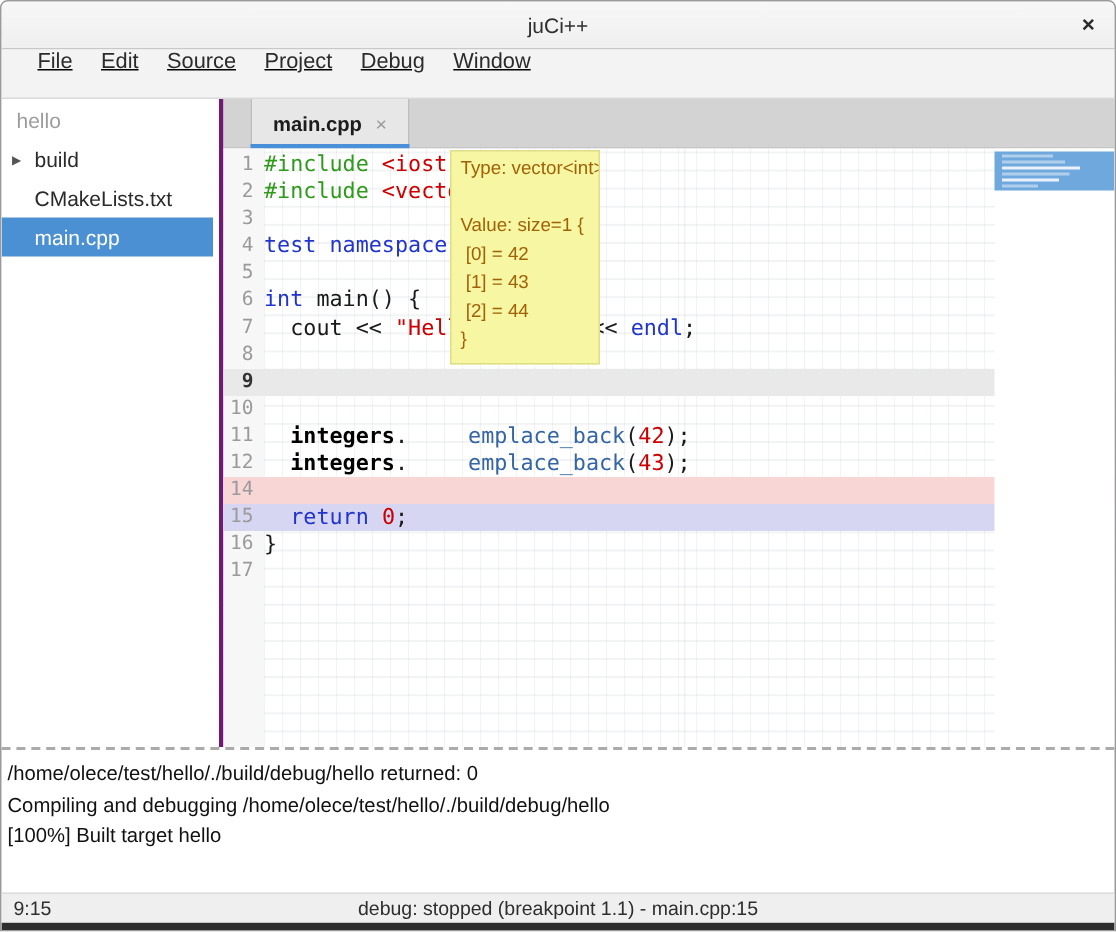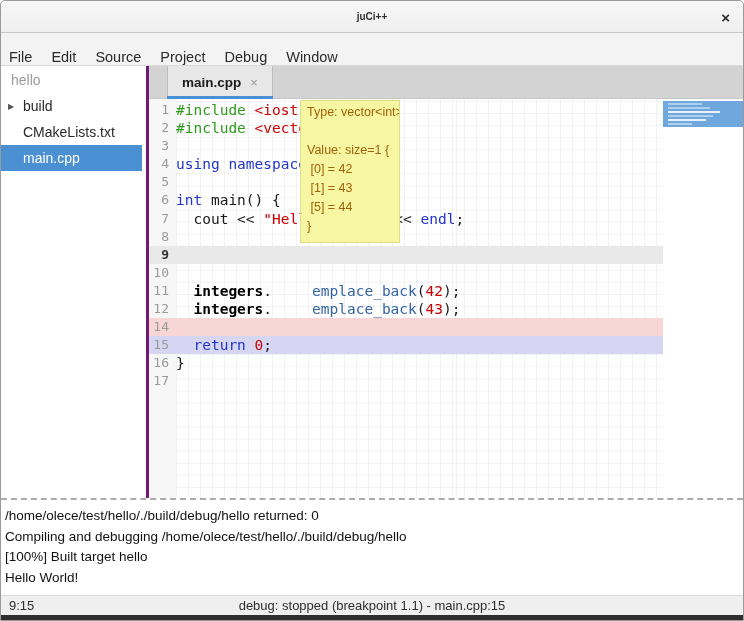--- a/index.html
+++ b/index.html
@@ -8,29 +8,29 @@
     width:744px; height:621px; position:relative; overflow:hidden;
     font-family:"Liberation Sans", sans-serif; background:#fff;
     border:1px solid #9a9a9a; border-radius:5px 5px 0 0;
   }
   
   .titlebar {
     height:32px; background:linear-gradient(#f7f7f7,#efefef);
     border-bottom:1px solid #c8c8c8; border-radius:5px 5px 0 0;
     display:flex; align-items:center; justify-content:center; position:relative;
   }
-  .title { font-weight:bold; font-size:10px; color:#2f2f2f; }
+  .title { font-weight:normal; font-size:14px; color:#2f2f2f; }
   .close {
     position:absolute; right:13px; top:50%; transform:translateY(-50%);
     font-size:15px; font-weight:bold; color:#2b2b2b; cursor:default;
   }
   
   .menubar {
     height:33px; background:#f3f3f3; border-bottom:1px solid #dadada;
-    display:flex; align-items:flex-end; padding-left:8px;
+    display:flex; align-items:flex-start; padding-left:24px;text-decoration:underline;
   }
   .menu-item { margin-right:19px; font-size:14.5px; color:#2b2b2b; }
   
   .main { display:flex; height:432px; }
   .sidebar {
     width:148px; min-width:148px; border-right:3px solid #701a75;
     background:#fff; font-size:14px; overflow:hidden;
   }
   .side-header { height:27px; display:flex; align-items:center; padding-left:10px; color:#9c9c9c; }
   .tree-row { height:26px; display:flex; align-items:center; padding-left:22px; color:#2a2a2a; position:relative; }
@@ -151,21 +151,21 @@
           </div>
         </div>
 
       <div class="editor-area">
         <div class="gutter-strip"></div>
         <div class="margin-line"></div>
         <div class="rows">
             <div class="row"><span class="ln">1</span><span class="code"><span class="t-p">#include</span><span class="t-d"> </span><span class="t-s">&lt;iostream&gt;</span></span></div>
             <div class="row"><span class="ln">2</span><span class="code"><span class="t-p">#include</span><span class="t-d"> </span><span class="t-s">&lt;vector&gt;</span></span></div>
             <div class="row"><span class="ln">3</span><span class="code"></span></div>
-            <div class="row"><span class="ln">4</span><span class="code"><span class="t-k">using</span><span class="t-d"> </span><span class="t-k">namespace</span><span class="t-d"> std;</span></span></div>
+            <div class="row"><span class="ln">4</span><span class="code"><span class="t-k">test</span><span class="t-d"> </span><span class="t-k">namespace</span><span class="t-d"> std;</span></span></div>
             <div class="row"><span class="ln">5</span><span class="code"></span></div>
             <div class="row"><span class="ln">6</span><span class="code"><span class="t-k">int</span><span class="t-d"> main() {</span></span></div>
             <div class="row"><span class="ln">7</span><span class="code"><span class="t-d">  cout &lt;&lt; </span><span class="t-s">"Hello World!"</span><span class="t-d"> &lt;&lt; </span><span class="t-k">endl</span><span class="t-d">;</span></span></div>
             <div class="row"><span class="ln">8</span><span class="code"></span></div>
             <div class="row cur"><span class="ln">9</span></div>
             <div class="row"><span class="ln">10</span><span class="code"></span></div>
             <div class="row"><span class="ln">11</span><span class="code"><span class="t-d">  </span><span class="t-b">integers</span><span class="t-d">.</span><span class="t-f">emplace_back</span><span class="t-d">(</span><span class="t-n">42</span><span class="t-d">);</span></span></div>
             <div class="row"><span class="ln">12</span><span class="code"><span class="t-d">  </span><span class="t-b">integers</span><span class="t-d">.</span><span class="t-f">emplace_back</span><span class="t-d">(</span><span class="t-n">43</span><span class="t-d">);</span></span></div>
             <div class="row bp"><span class="ln">14</span><span class="code"></span></div>
             <div class="row dbg"><span class="ln">15</span><span class="code"><span class="t-d">  </span><span class="t-k">return</span><span class="t-d"> </span><span class="t-n">0</span><span class="t-d">;</span></span></div>
@@ -177,30 +177,29 @@
           <div class="viewport">
             <span class="streak" style="width:34px"></span>
             <span class="streak" style="width:42px"></span>
             <span class="streak bright" style="width:52px"></span>
             <span class="streak" style="width:45px"></span>
             <span class="streak bright" style="width:38px"></span>
             <span class="streak" style="width:24px"></span>
           </div>
         </div>
 
-        <div class="tooltip"><div>Type: vector&lt;int&gt;</div><div>&nbsp;</div><div>Value: size=1 {</div><div> [0] = 42</div><div> [1] = 43</div><div> [5] = 44</div><div>}</div></div>
+        <div class="tooltip"><div>Type: vector&lt;int&gt;</div><div>&nbsp;</div><div>Value: size=1 {</div><div> [0] = 42</div><div> [1] = 43</div><div> [2] = 44</div><div>}</div></div>
       </div>
     </div>
   </div>
 
   <div class="output">
       <div>/home/olece/test/hello/./build/debug/hello returned: 0</div>
       <div>Compiling and debugging /home/olece/test/hello/./build/debug/hello</div>
       <div>[100%] Built target hello</div>
-      <div>Hello World!</div>
     </div>
 
   <div class="statusbar">
     <span class="status-center">debug: stopped (breakpoint 1.1) - main.cpp:15</span>
     <span class="status-time">9:15</span>
   </div>
 
   <div class="darkstrip"></div>
 </div>
 

